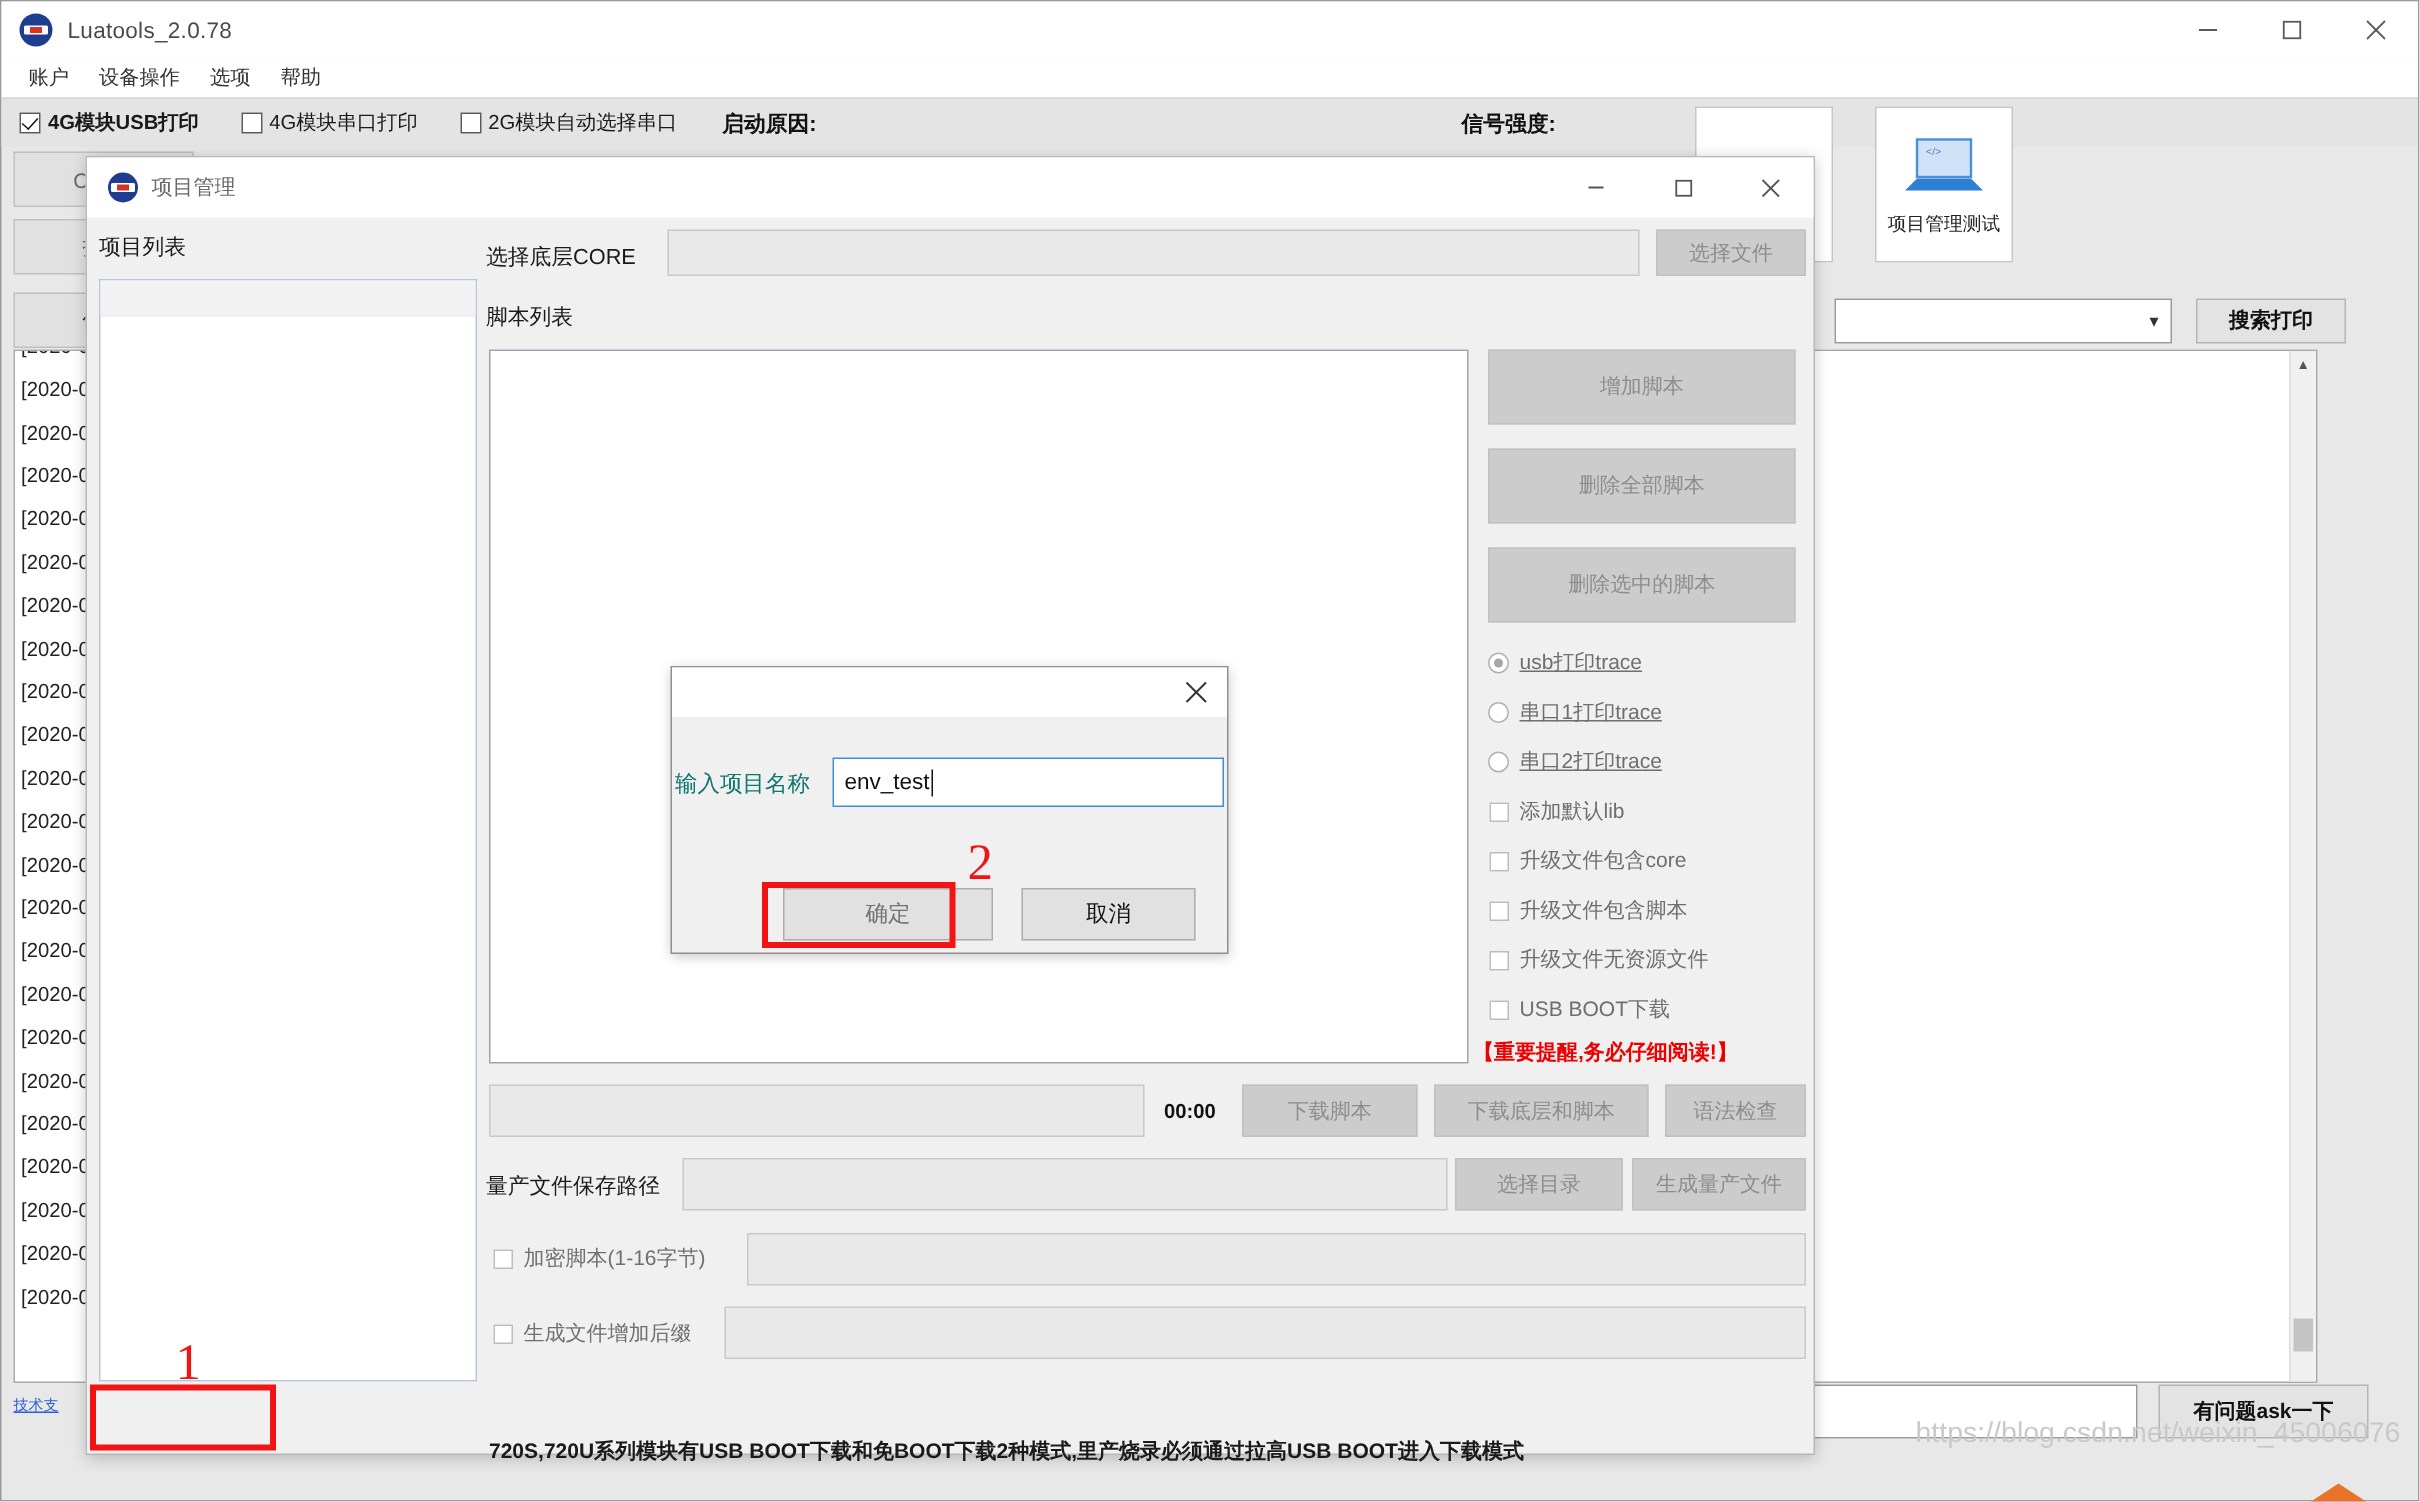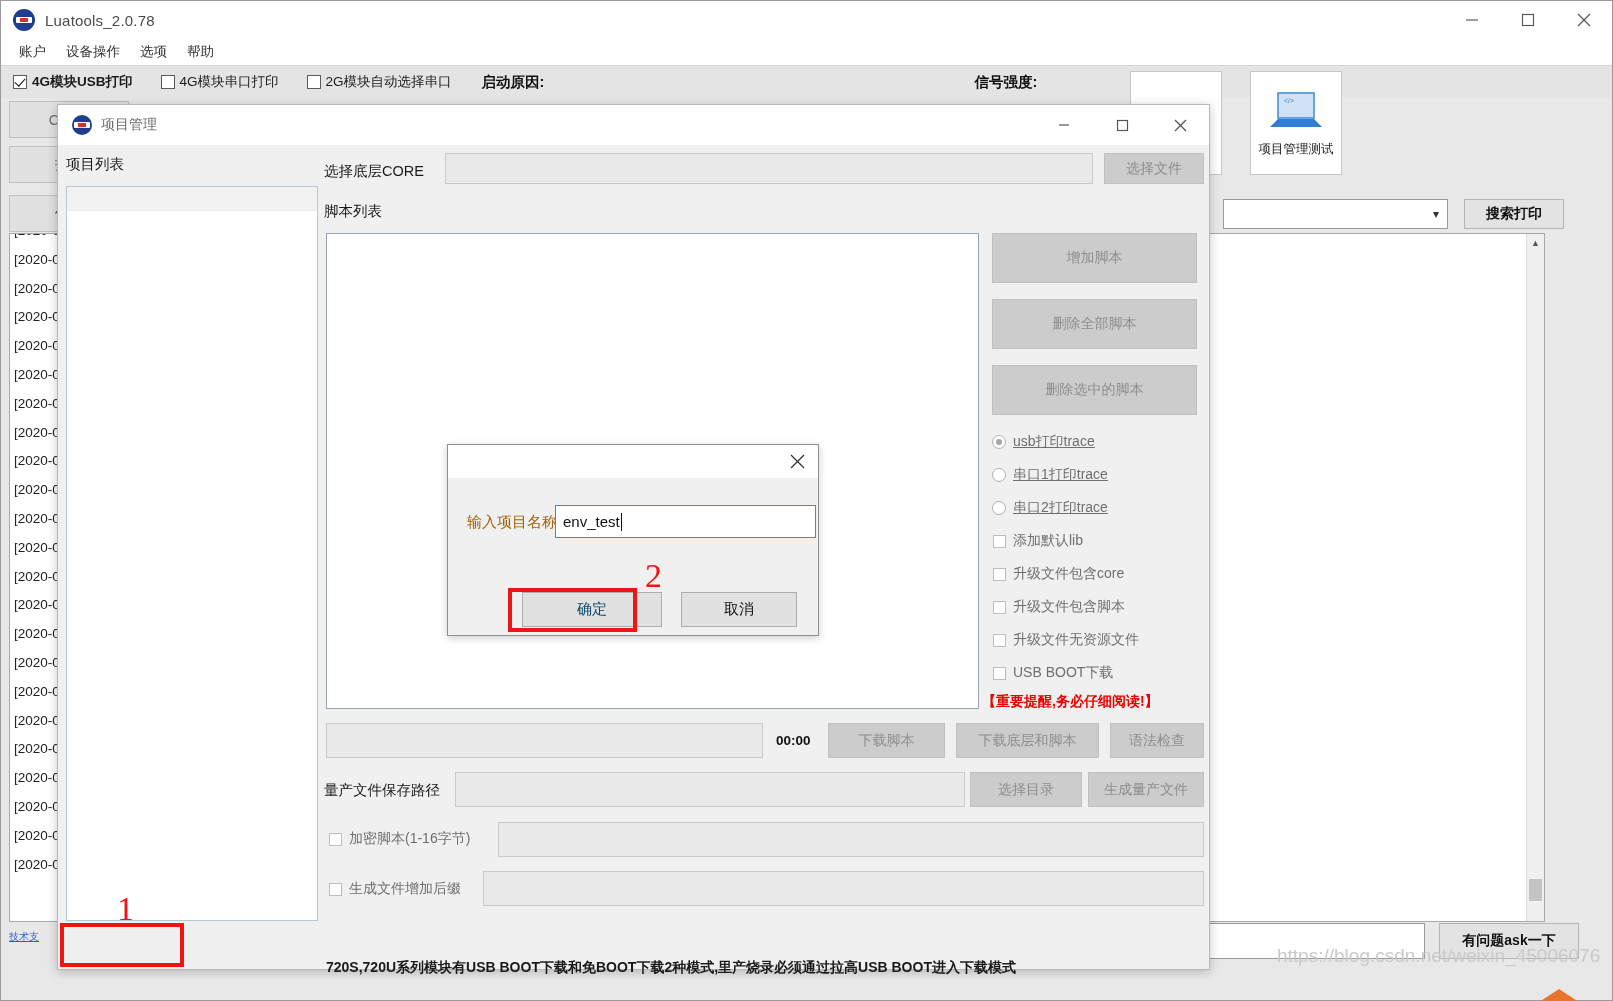--- a/index.html
+++ b/index.html
@@ -219,36 +219,36 @@
     position:absolute; left:447px; top:444px; width:372px; height:192px;
     background:#f0f0f0; border:1px solid #8f8f8f;
     box-shadow: 0 2px 8px rgba(0,0,0,.2);
   }
   .modal-bar { height:33px; background:#ffffff; position:relative; }
   .modal-close {
     position:absolute; right:0; top:0; width:42px; height:33px;
     display:flex; align-items:center; justify-content:center; color:#333;
   }
   .modal-label {
-    position:absolute; left:19px; top:68px; font-size:15px; color:#a16207; white-space:nowrap;
+    position:absolute; left:2px; top:68px; font-size:15px; color:#0f766e; white-space:nowrap;
   }
   .modal-input {
     position:absolute; left:107px; top:60px; width:261px; height:33px;
     background:#ffffff; border:1px solid #3a8ddb;
     display:flex; align-items:center; padding-left:7px;
     font-size:15px; color:#111;
   }
   .caret {
     display:inline-block; width:1px; height:18px; background:#111; margin-left:1px;
   }
   .modal-ok {
     position:absolute; left:74px; top:147px; width:140px; height:35px;
     background:#e1e1e1; border:1px solid #adadad;
     display:flex; align-items:center; justify-content:center;
-    font-size:15px; color:#0c4a6e;
+    font-size:15px; color:#737373;
   }
   .modal-cancel {
     position:absolute; left:233px; top:147px; width:116px; height:35px;
     background:#e1e1e1; border:1px solid #adadad;
     display:flex; align-items:center; justify-content:center;
     font-size:15px; color:#111;
   }
 
   .watermark {
     position:absolute; left:1276px; top:944px;

